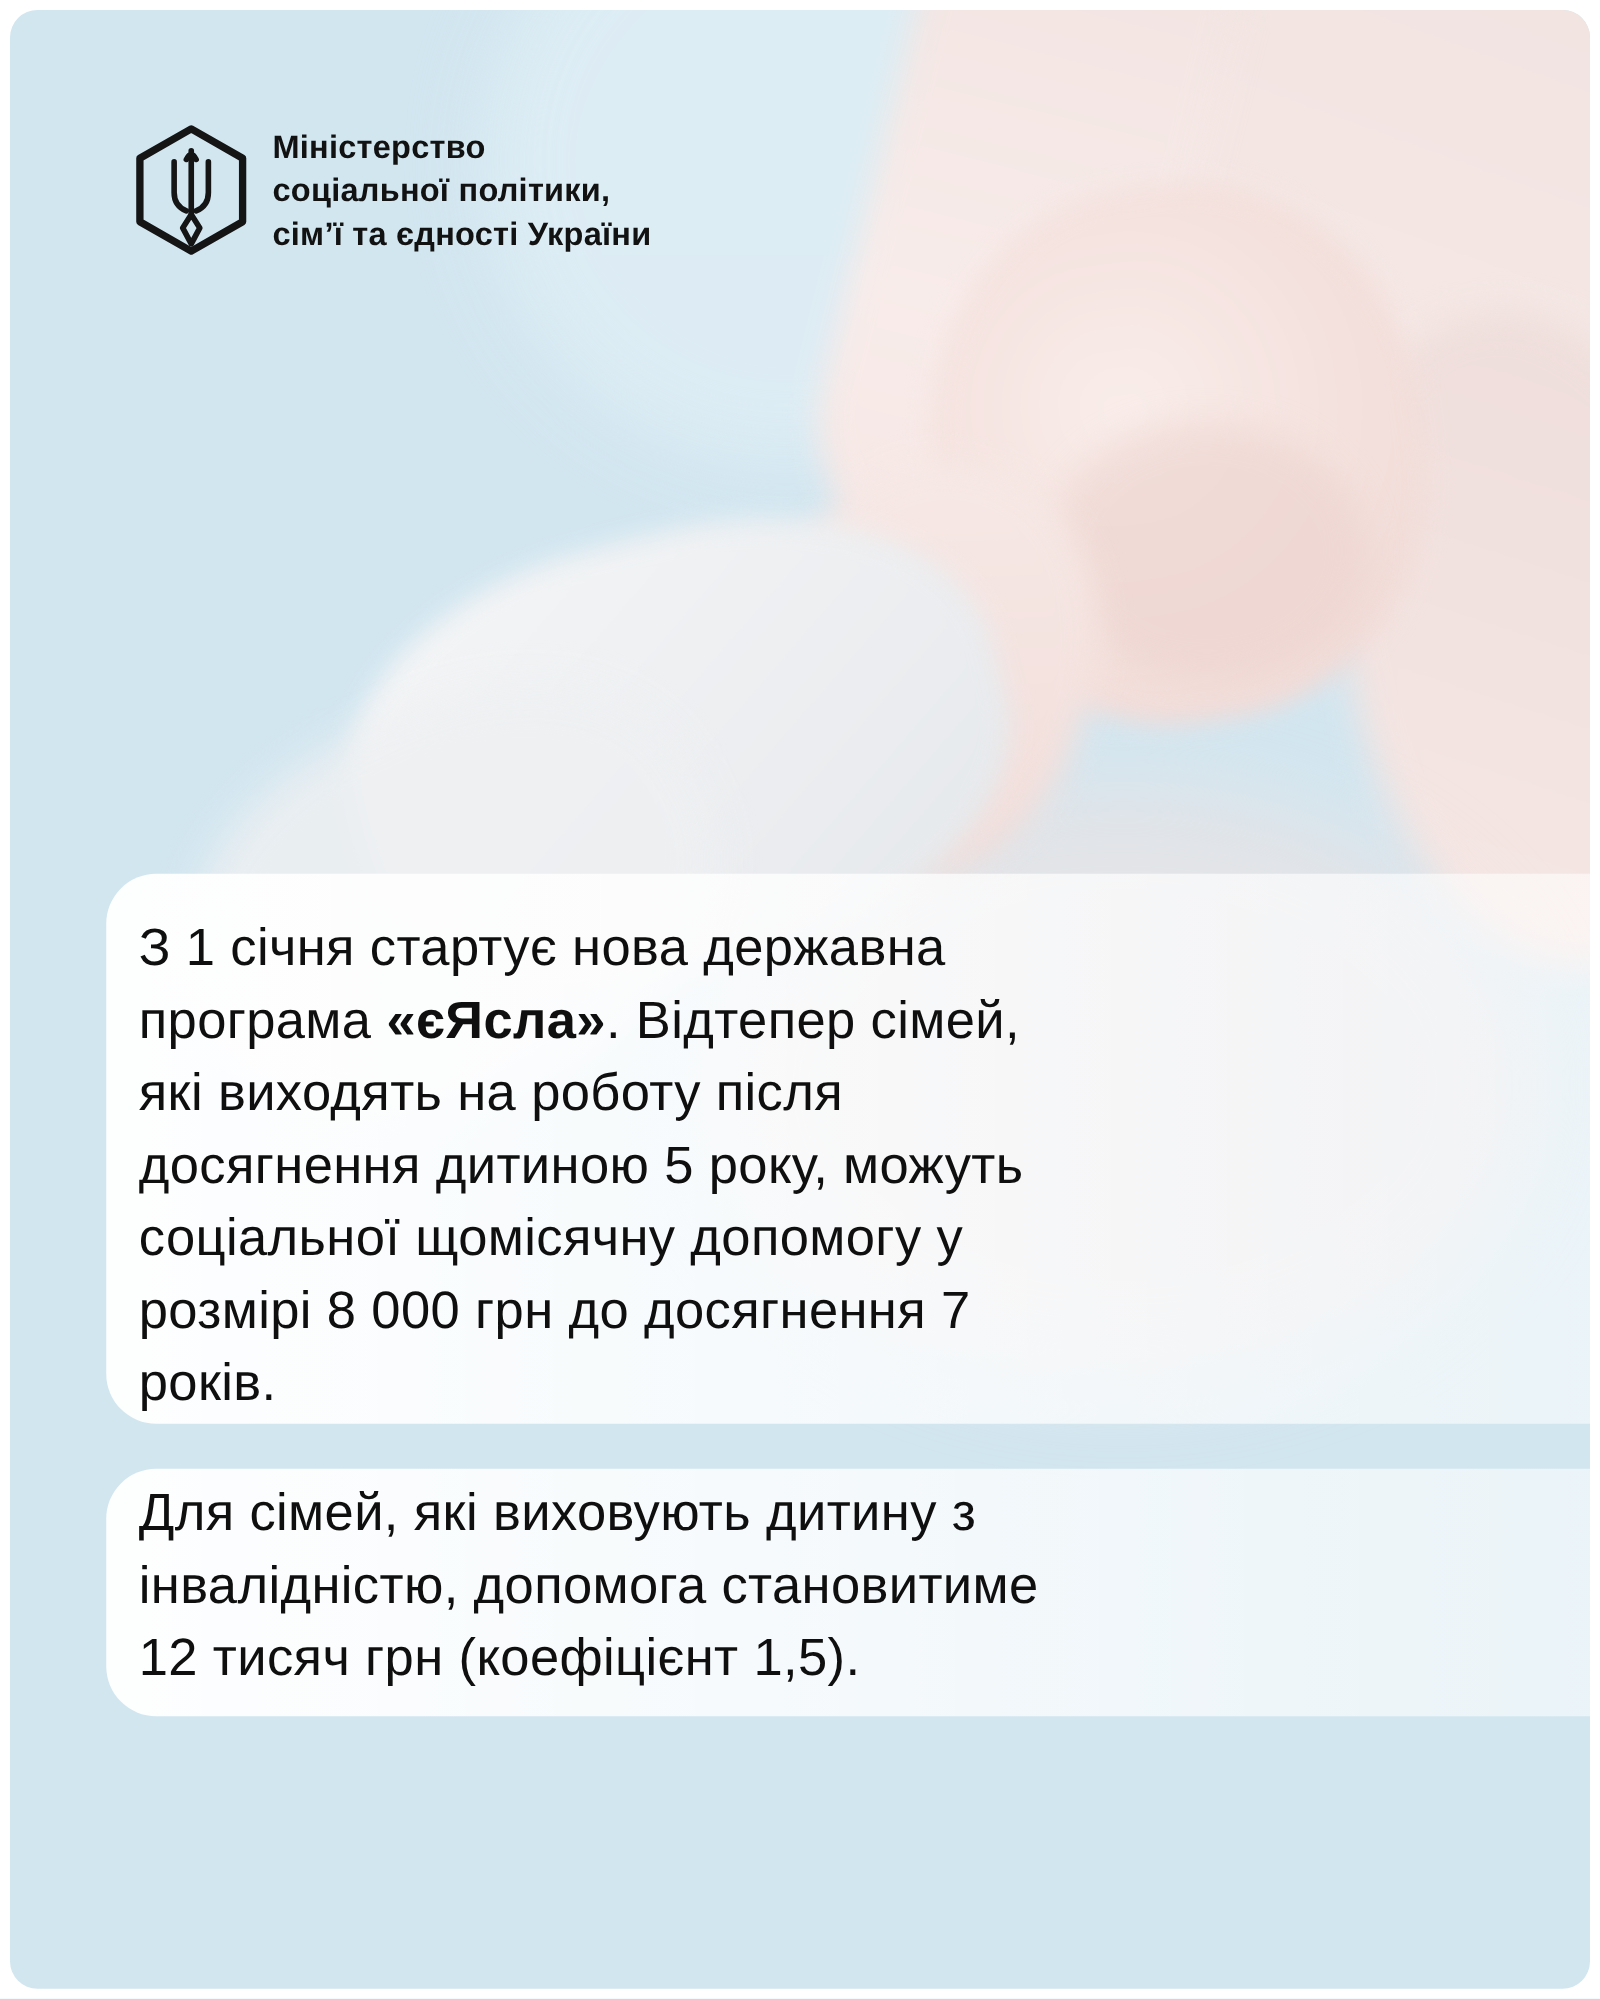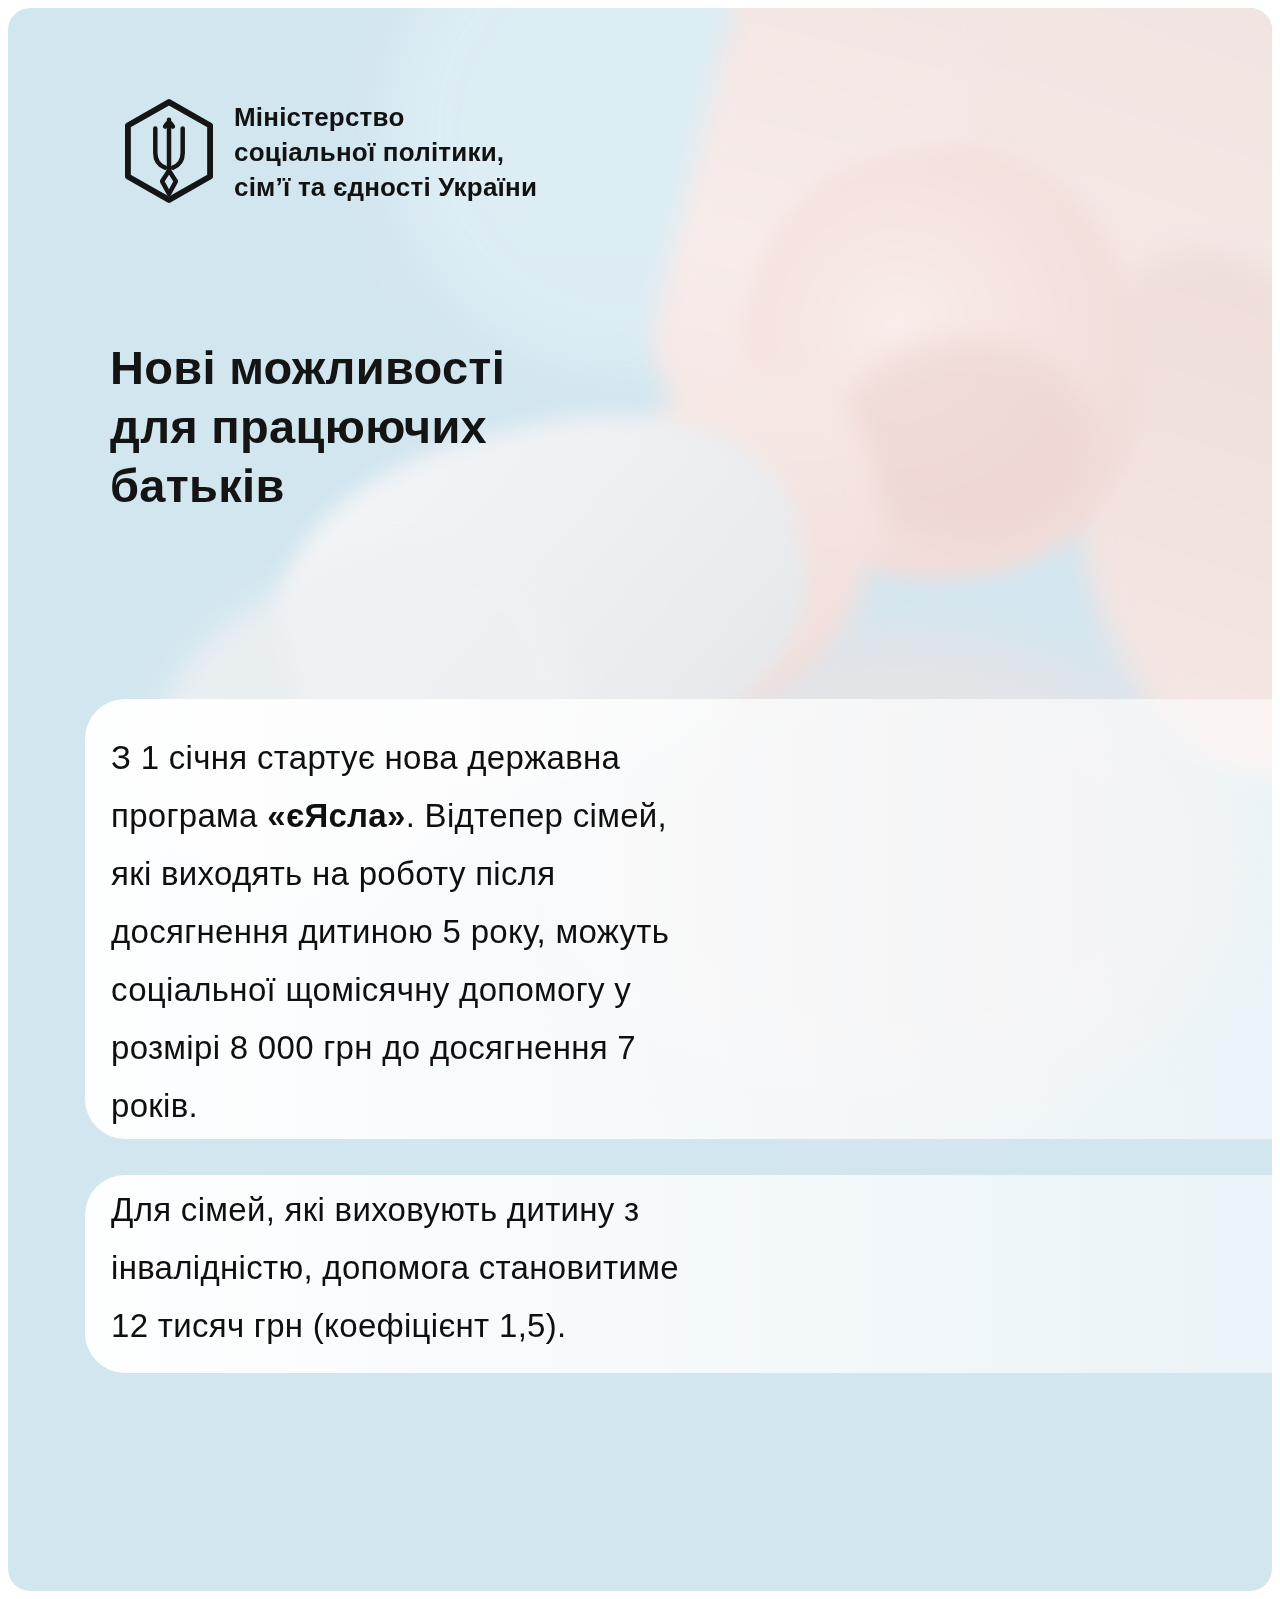--- a/index.html
+++ b/index.html
@@ -39,30 +39,30 @@
     background:#ecd2cd;opacity:.55;filter:blur(14px);}
   .sh-baby-palm{left:600px;top:360px;width:265px;height:335px;border-radius:48%;
     background:linear-gradient(160deg,#f7eae7,#f1dcd8);
     transform:rotate(18deg);filter:blur(12px);}
   .sh-sleeve{left:270px;top:420px;width:530px;height:345px;border-radius:44%;
     background:linear-gradient(145deg,#f5f6f7,#eaecef 70%,#e3e7ea);
     transform:rotate(-14deg);filter:blur(10px);}
   .sh-arm{left:140px;top:560px;width:430px;height:305px;border-radius:45%;
     background:#eef0f2;transform:rotate(-25deg);filter:blur(16px);opacity:.85;}
   
-  .brand{position:absolute;left:116px;top:90px;display:flex;gap:20px;align-items:flex-start;}
+  .brand{position:absolute;left:100px;top:90px;display:flex;gap:20px;align-items:center;}
   .brand-text{margin-top:2px;font-size:26px;line-height:35px;font-weight:700;color:#121212;letter-spacing:.2px;}
   
   .title{position:absolute;left:102px;top:330px;font-size:47px;line-height:59px;
     font-weight:700;color:#141414;letter-spacing:.3px;}
   
   .panel{position:absolute;left:77px;right:0;
     border-radius:40px 0 0 40px;
     background:linear-gradient(90deg, rgba(255,255,255,.97) 0%, rgba(255,255,255,.8) 45%, rgba(255,255,255,.55) 100%);
-    color:#0f0f0f;font-size:33px;line-height:58px;letter-spacing:.3px;}
+    color:#0f0f0f;font-size:42px;line-height:58px;letter-spacing:.3px;}
   .panel-1{top:691px;height:440px;padding:30px 30px 0 26px;box-sizing:border-box;}
   .panel-2{top:1167px;height:198px;padding:6px 30px 0 26px;box-sizing:border-box;}
   .panel .b{font-weight:700;}
   .line{display:block;white-space:pre;}
 </style>
 </head>
 <body>
 
 <div class="card">
 
@@ -90,25 +90,20 @@
       </g>
       <path d="M46 74 L53 85 L46 98 L39 85 Z" fill="none" stroke="#151515" stroke-width="4.6" stroke-linejoin="round"></path>
     </svg>
     <div class="brand-text">
       <span class="line">Міністерство</span>
       <span class="line">соціальної політики,</span>
       <span class="line">сім’ї та єдності України</span>
     </div>
   </header>
 
-  <h1 class="title" style="margin:0;">
-    <span class="line">Нові можливості</span>
-    <span class="line">для працюючих</span>
-    <span class="line">батьків</span>
-  </h1>
 
   <section class="panel panel-1">
     <span class="line">З 1 січня стартує нова державна</span>
     <span class="line"><span>програма </span><span class="b">«єЯсла»</span><span>. Відтепер сімей,</span></span>
     <span class="line">які виходять на роботу після</span>
     <span class="line">досягнення дитиною 5 року, можуть</span>
     <span class="line">соціальної щомісячну допомогу у</span>
     <span class="line">розмірі 8 000 грн до досягнення 7</span>
     <span class="line">років.</span>
   </section>

